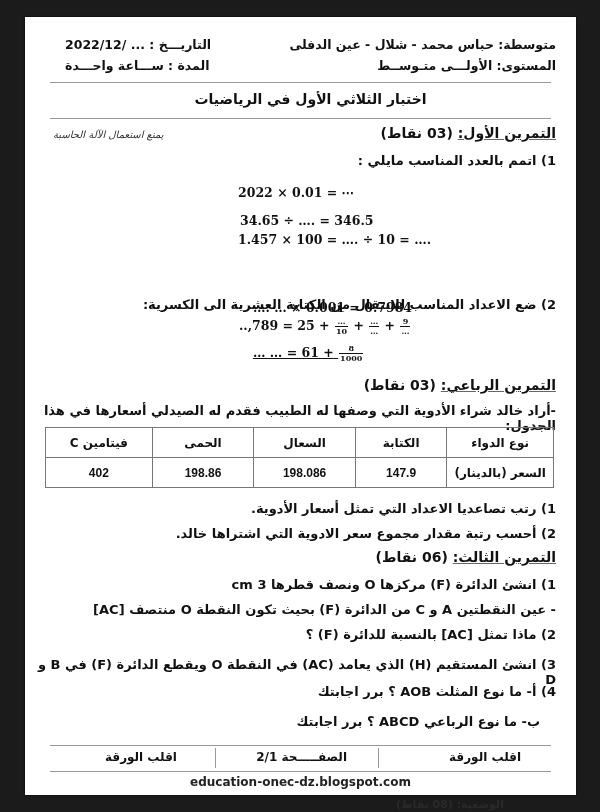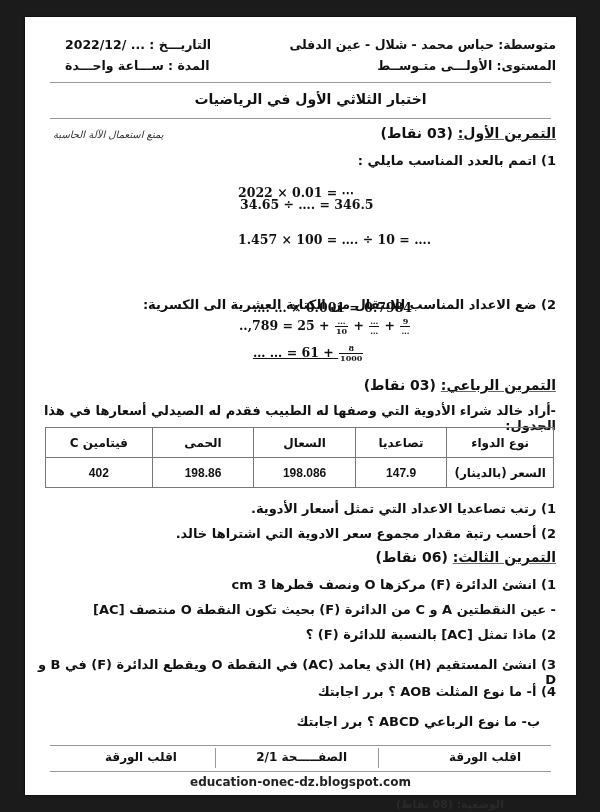--- a/index.html
+++ b/index.html
@@ -59,21 +59,21 @@
 
   <div class="abs rtl ex-title" style="top:108px;">
     <span class="u">التمرين الأول:</span>
     <span>(03 نقاط)</span>
   </div>
   <div class="abs rtl note" style="top:112px;">يمنع استعمال الآلة الحاسبة</div>
 
   <div class="abs rtl q" style="top:136px;">1) اتمم بالعدد المناسب مايلي :</div>
 
   <div class="abs math" style="left:213px; top:168px;">2022 × 0.01 = ⋯</div>
-  <div class="abs math" style="left:215px; top:180px;">34.65 ÷ …. = 346.5</div>
+  <div class="abs math" style="left:215px; top:196px;">34.65 ÷ …. = 346.5</div>
   <div class="abs math" style="left:213px; top:215px;">1.457 × 100 = …. ÷ 10 = ….</div>
   <div class="abs math" style="left:228px; top:239px;margin-top:44px;">…. … × 0.001 = 0.7984</div>
 
   <div class="abs rtl q" style="top:280px;">2) ضع الاعداد المناسب للانتقال من الكتابة العشرية الى الكسرية:</div>
 
   <div class="abs math" style="left:214px; top:300px;">
     <span>..,789 = 25 +</span>
     <span class="frac"><span class="num">…</span><span class="den">10</span></span>
     <span>+</span>
     <span class="frac"><span class="num">…</span><span class="den">…</span></span>
@@ -90,21 +90,21 @@
     <span class="u">التمرين الرباعي:</span>
     <span>(03 نقاط)</span>
   </div>
 
   <div class="abs rtl q" style="top:386px;">-أراد خالد شراء الأدوية التي وصفها له الطبيب فقدم له الصيدلي أسعارها في هذا الجدول:</div>
 
   <table class="prices" style="top:410px;">
     <tbody>
         <tr>
       <td style="width:21%;">نوع الدواء</td>
-      <td style="width:18%;">تصاعديا</td>
+      <td style="width:18%;">الكتابة</td>
       <td style="width:20%;">السعال</td>
       <td style="width:20%;">الحمى</td>
       <td style="width:21%;">فيتامين C</td>
     </tr>
     <tr>
       <td>السعر (بالدينار)</td>
       <td class="num">147.9</td>
       <td class="num">198.086</td>
       <td class="num">198.86</td>
       <td class="num">402</td>

